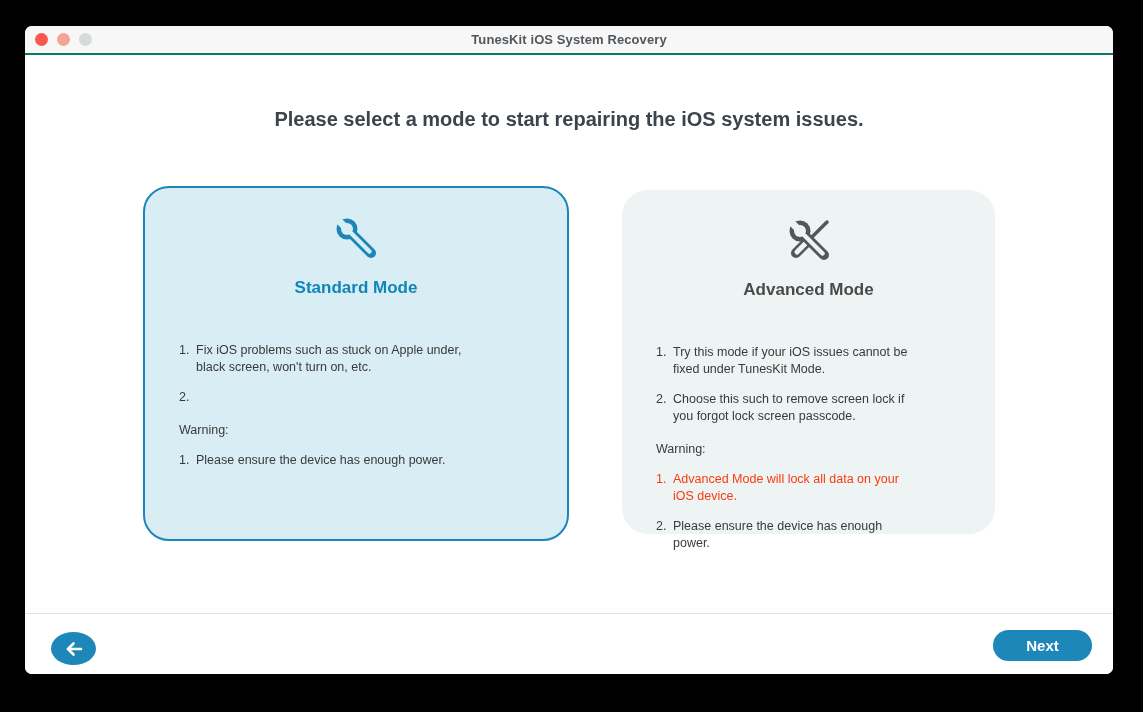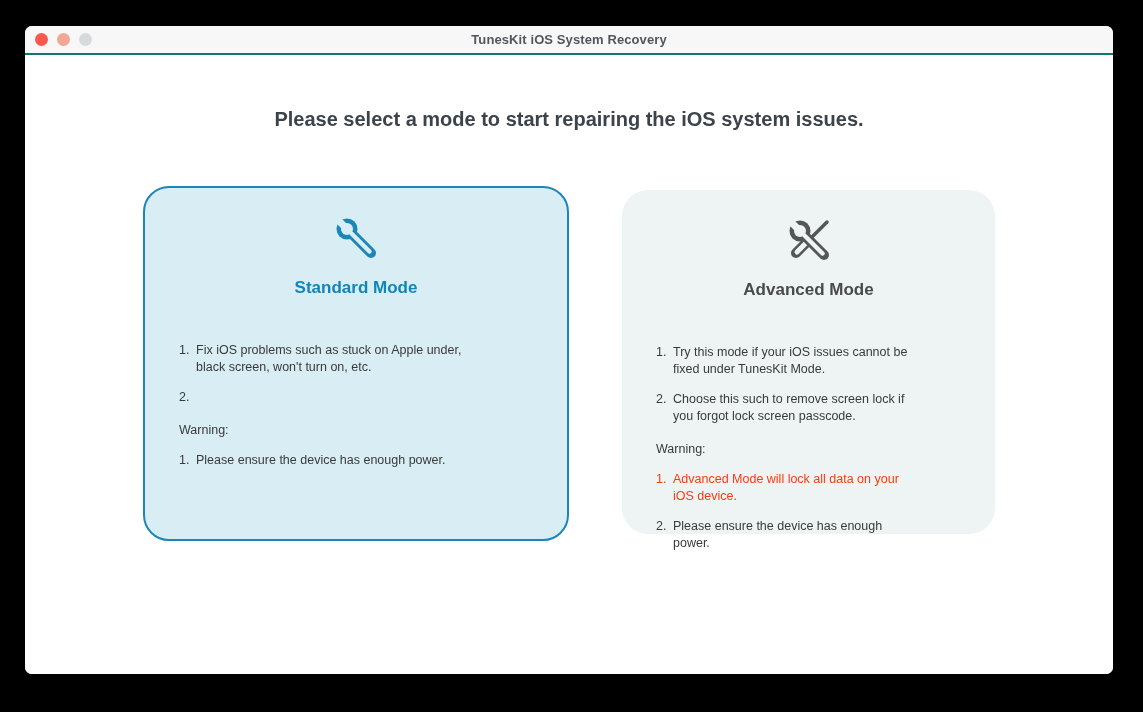--- a/index.html
+++ b/index.html
@@ -128,14 +128,23 @@
           <div class="li">
             <span class="num">2.</span>
             <span class="txt">Please ensure the device has enough power.</span>
           </div>
         </div>
       </div>
 
     </div>
   </div>
 
+  <div class="footer">
+    <button class="back-btn">
+      <svg width="22" height="18" viewBox="0 0 22 18">
+        <line x1="5" y1="9" x2="18" y2="9" stroke="#ffffff" stroke-width="2.6" stroke-linecap="round"></line>
+        <path d="M10.5 3.5 L5 9 L10.5 14.5" fill="none" stroke="#ffffff" stroke-width="2.6" stroke-linecap="round" stroke-linejoin="round"></path>
+      </svg>
+    </button>
+    <button class="next-btn">Next</button>
+  </div>
 
 </div>
 
 </body></html>

